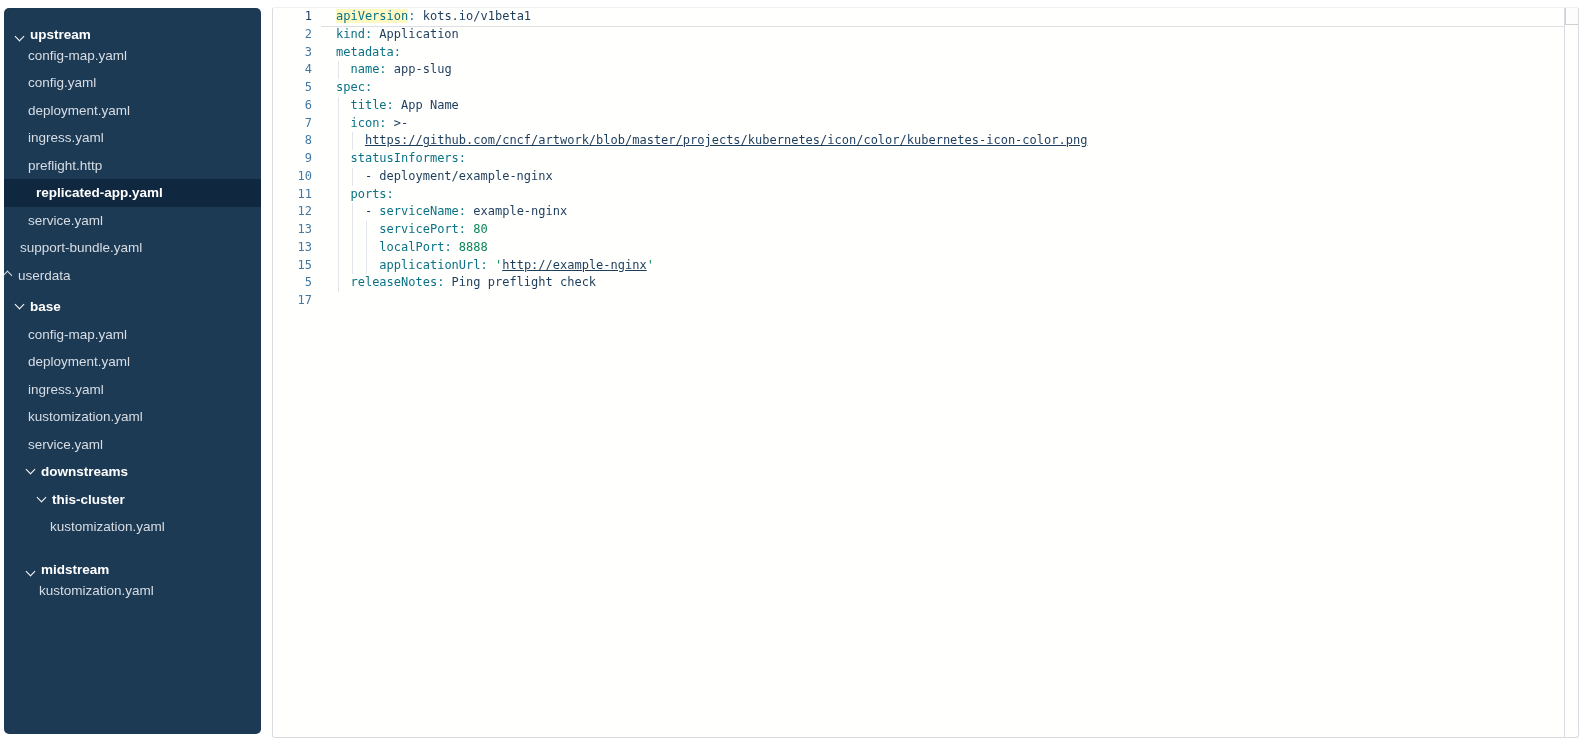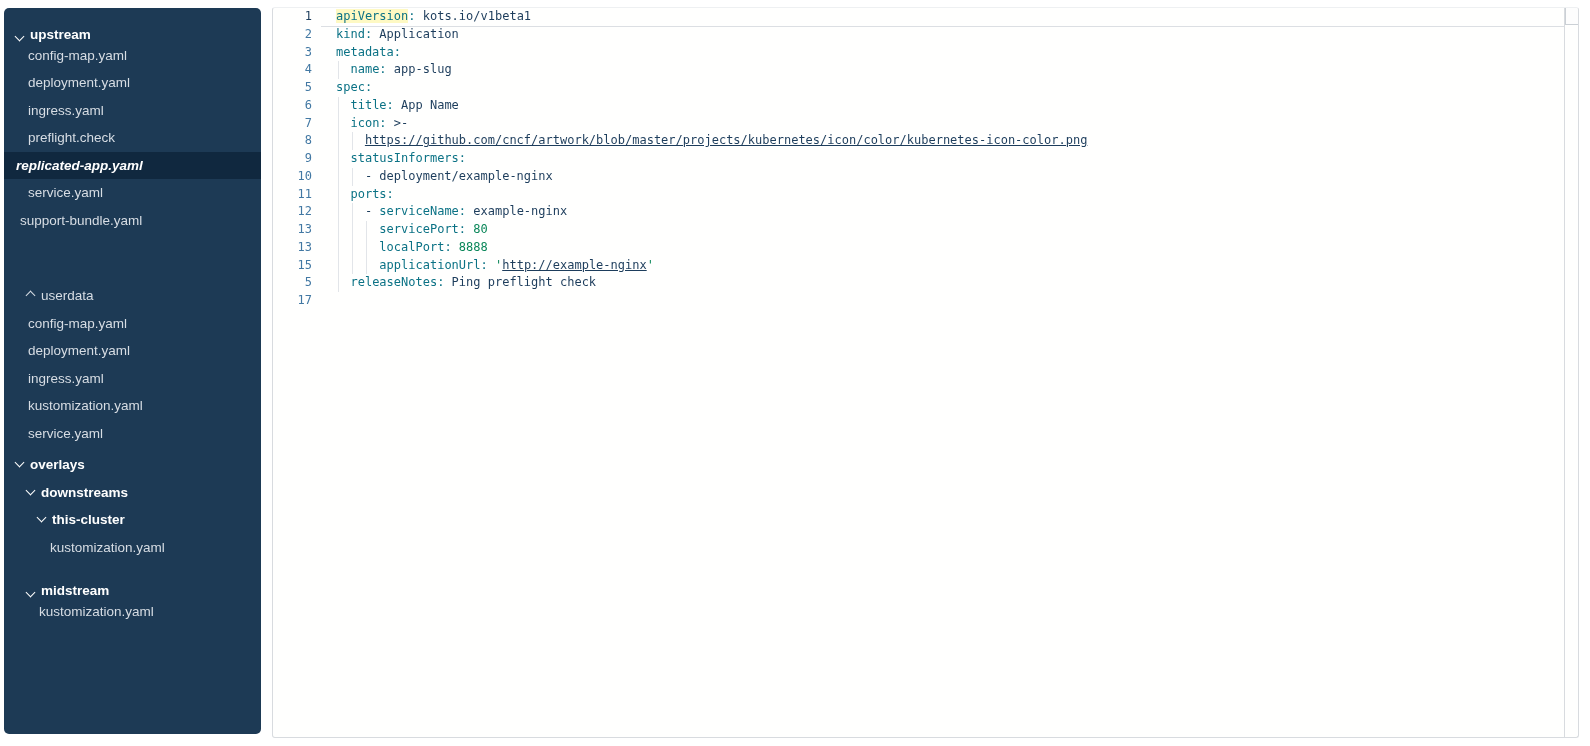--- a/index.html
+++ b/index.html
@@ -51,59 +51,62 @@
 <div id="stage">
   <aside id="sidebar">
       <div class="srow bold" style="padding-left: 12px; align-items: flex-end;">
         <span class="chev"></span>
         <span class="slabel">upstream</span>
       </div>
       <div class="srow" style="padding-left: 24px;">
         <span class="slabel">config-map.yaml</span>
       </div>
       <div class="srow" style="padding-left: 24px;">
+        <span class="slabel">config.yaml</span>
+      </div>
+      <div class="srow" style="padding-left: 24px;">
         <span class="slabel">deployment.yaml</span>
       </div>
       <div class="srow" style="padding-left: 24px;">
         <span class="slabel">ingress.yaml</span>
       </div>
       <div class="srow" style="padding-left: 24px;">
-        <span class="slabel">preflight.check</span>
+        <span class="slabel">preflight.http</span>
       </div>
-      <div class="srow bold sel" style="padding-left: 12px; font-style: italic;">
+      <div class="srow bold sel" style="padding-left: 32px;">
         <span class="slabel">replicated-app.yaml</span>
       </div>
       <div class="srow" style="padding-left: 24px;">
         <span class="slabel">service.yaml</span>
       </div>
       <div class="srow" style="padding-left: 16px;">
         <span class="slabel">support-bundle.yaml</span>
       </div>
-      <div class="srow" style="padding-left: 23px; margin-top: 48px;">
+      <div class="srow" style="">
         <span class="chev col"></span>
         <span class="slabel">userdata</span>
+      </div>
+      <div class="srow bold gap-sm" style="padding-left: 12px;">
+        <span class="chev"></span>
+        <span class="slabel">base</span>
       </div>
       <div class="srow" style="padding-left: 24px;">
         <span class="slabel">config-map.yaml</span>
       </div>
       <div class="srow" style="padding-left: 24px;">
         <span class="slabel">deployment.yaml</span>
       </div>
       <div class="srow" style="padding-left: 24px;">
         <span class="slabel">ingress.yaml</span>
       </div>
       <div class="srow" style="padding-left: 24px;">
         <span class="slabel">kustomization.yaml</span>
       </div>
       <div class="srow" style="padding-left: 24px;">
         <span class="slabel">service.yaml</span>
-      </div>
-      <div class="srow bold gap-sm" style="padding-left: 12px;">
-        <span class="chev"></span>
-        <span class="slabel">overlays</span>
       </div>
       <div class="srow bold" style="padding-left: 23px;">
         <span class="chev"></span>
         <span class="slabel">downstreams</span>
       </div>
       <div class="srow bold" style="padding-left: 34px;">
         <span class="chev"></span>
         <span class="slabel">this-cluster</span>
       </div>
       <div class="srow" style="padding-left: 46px;">

